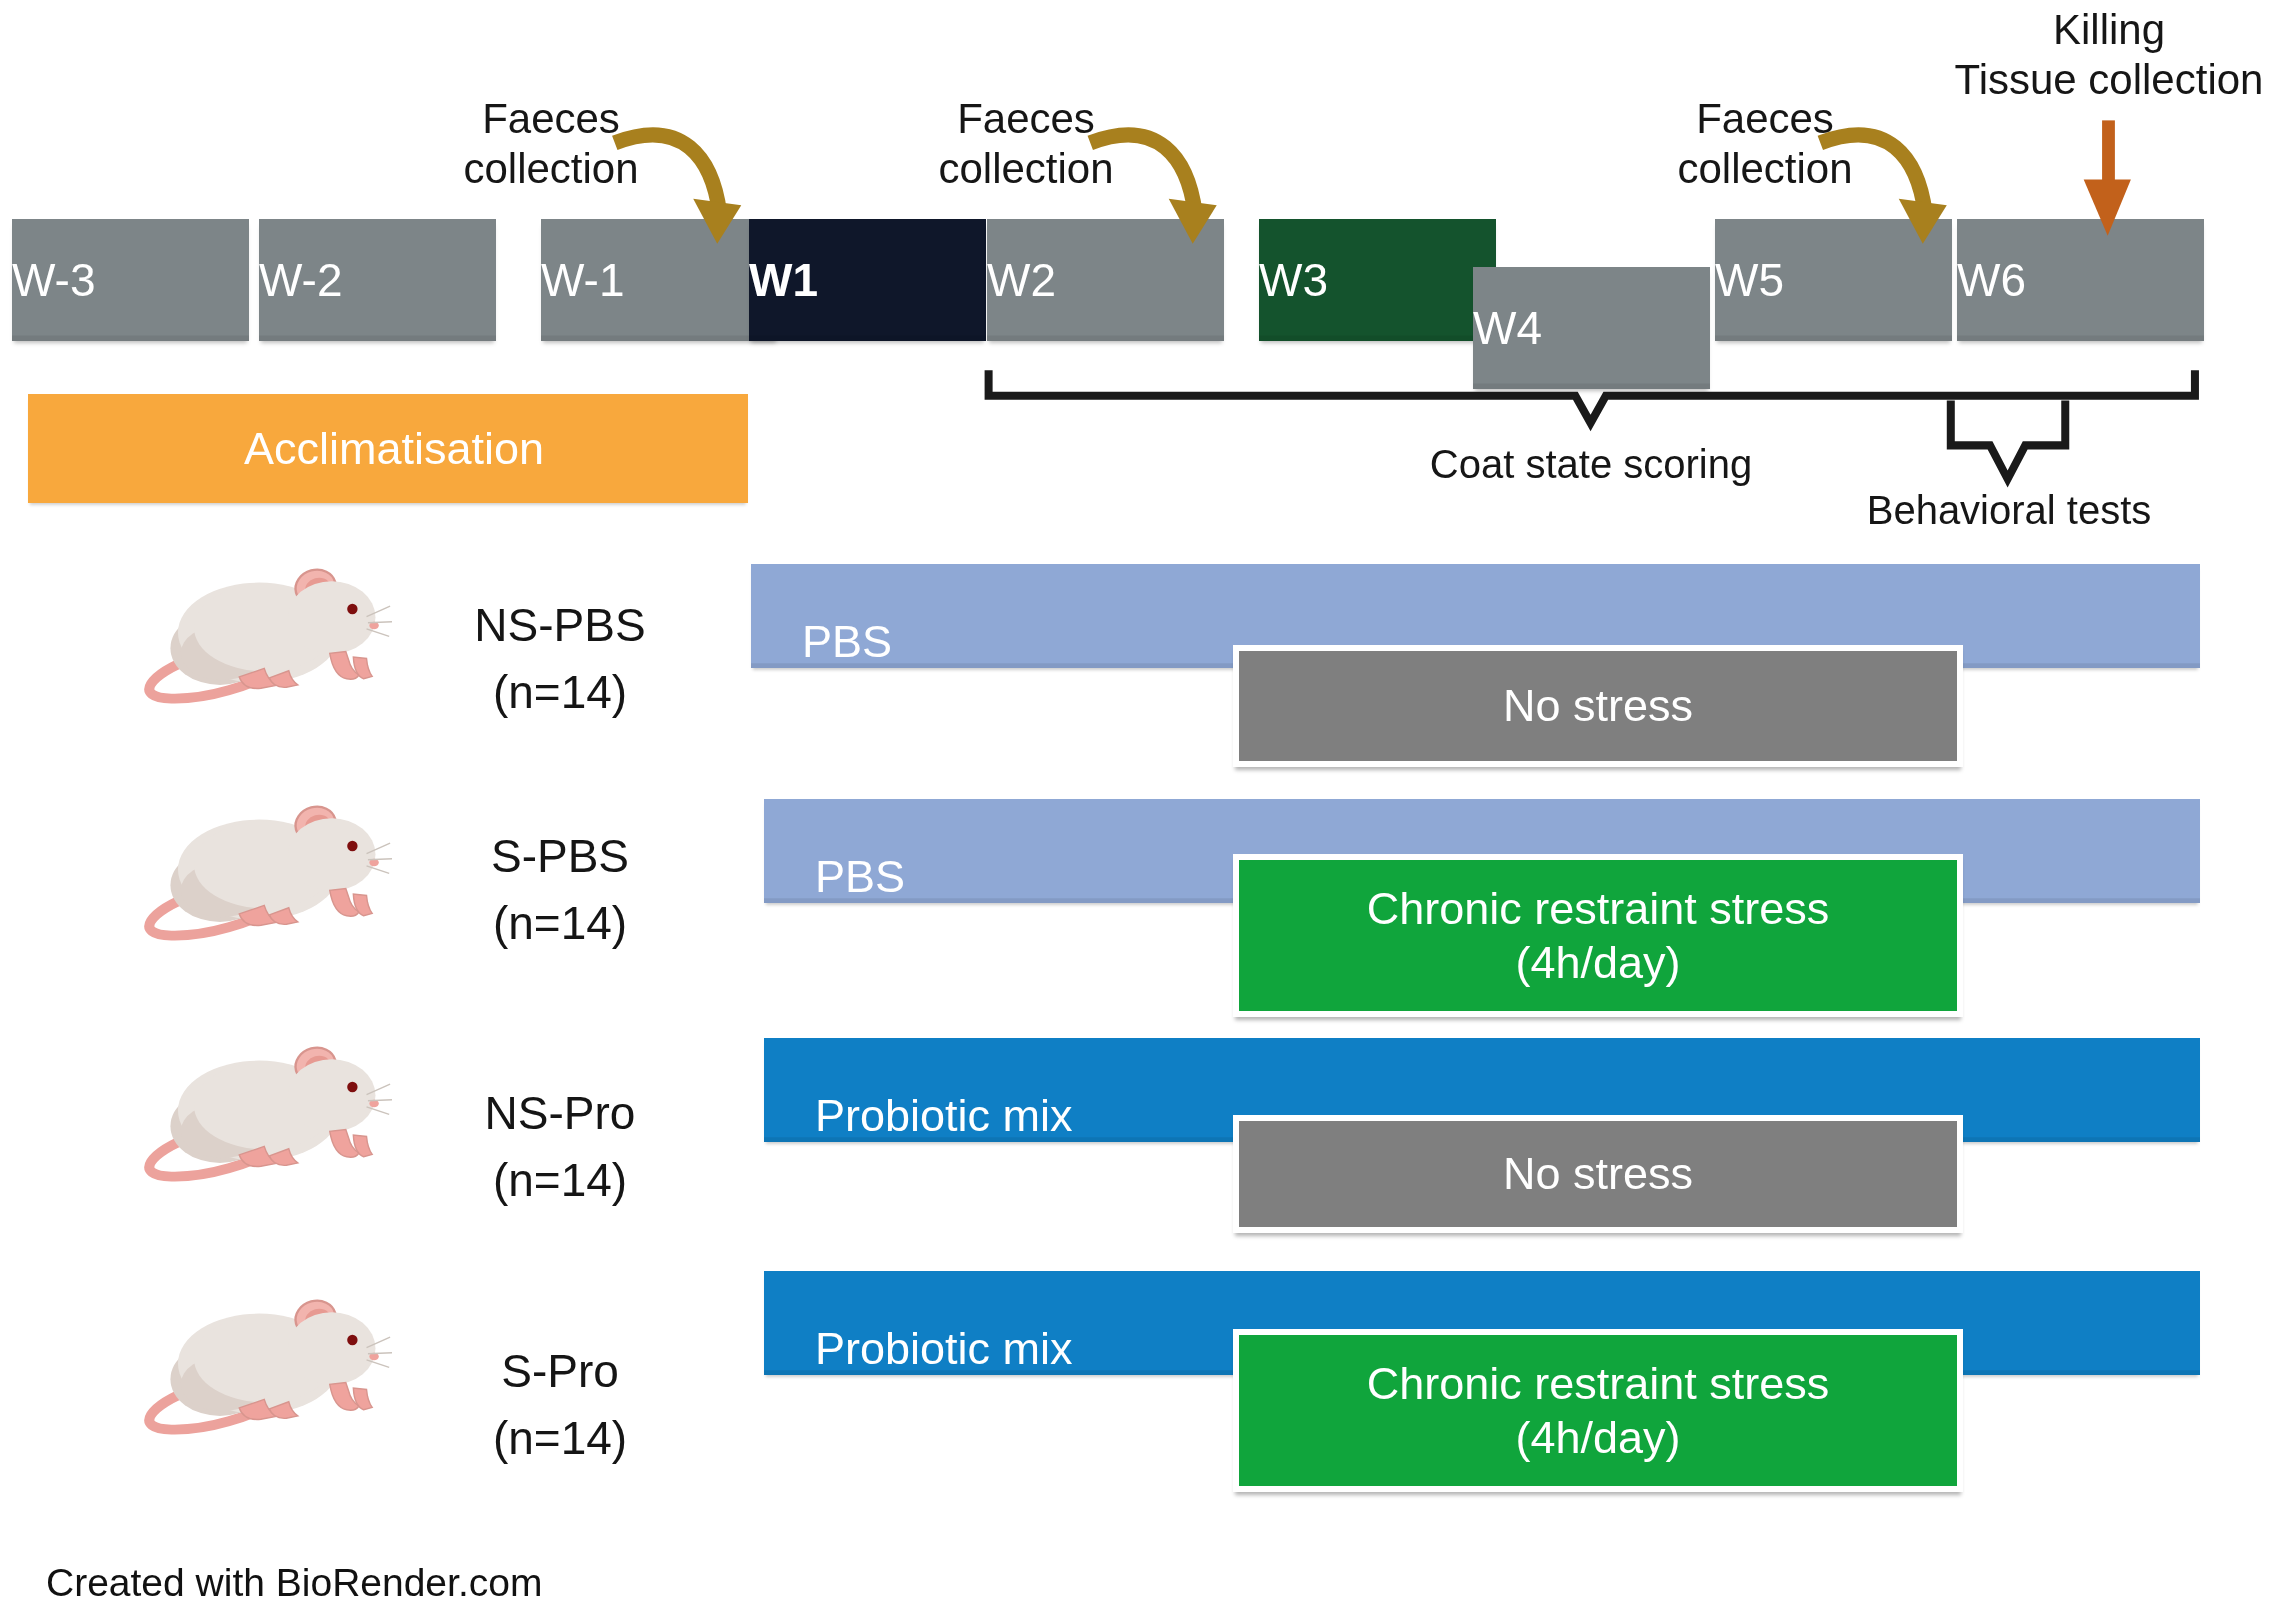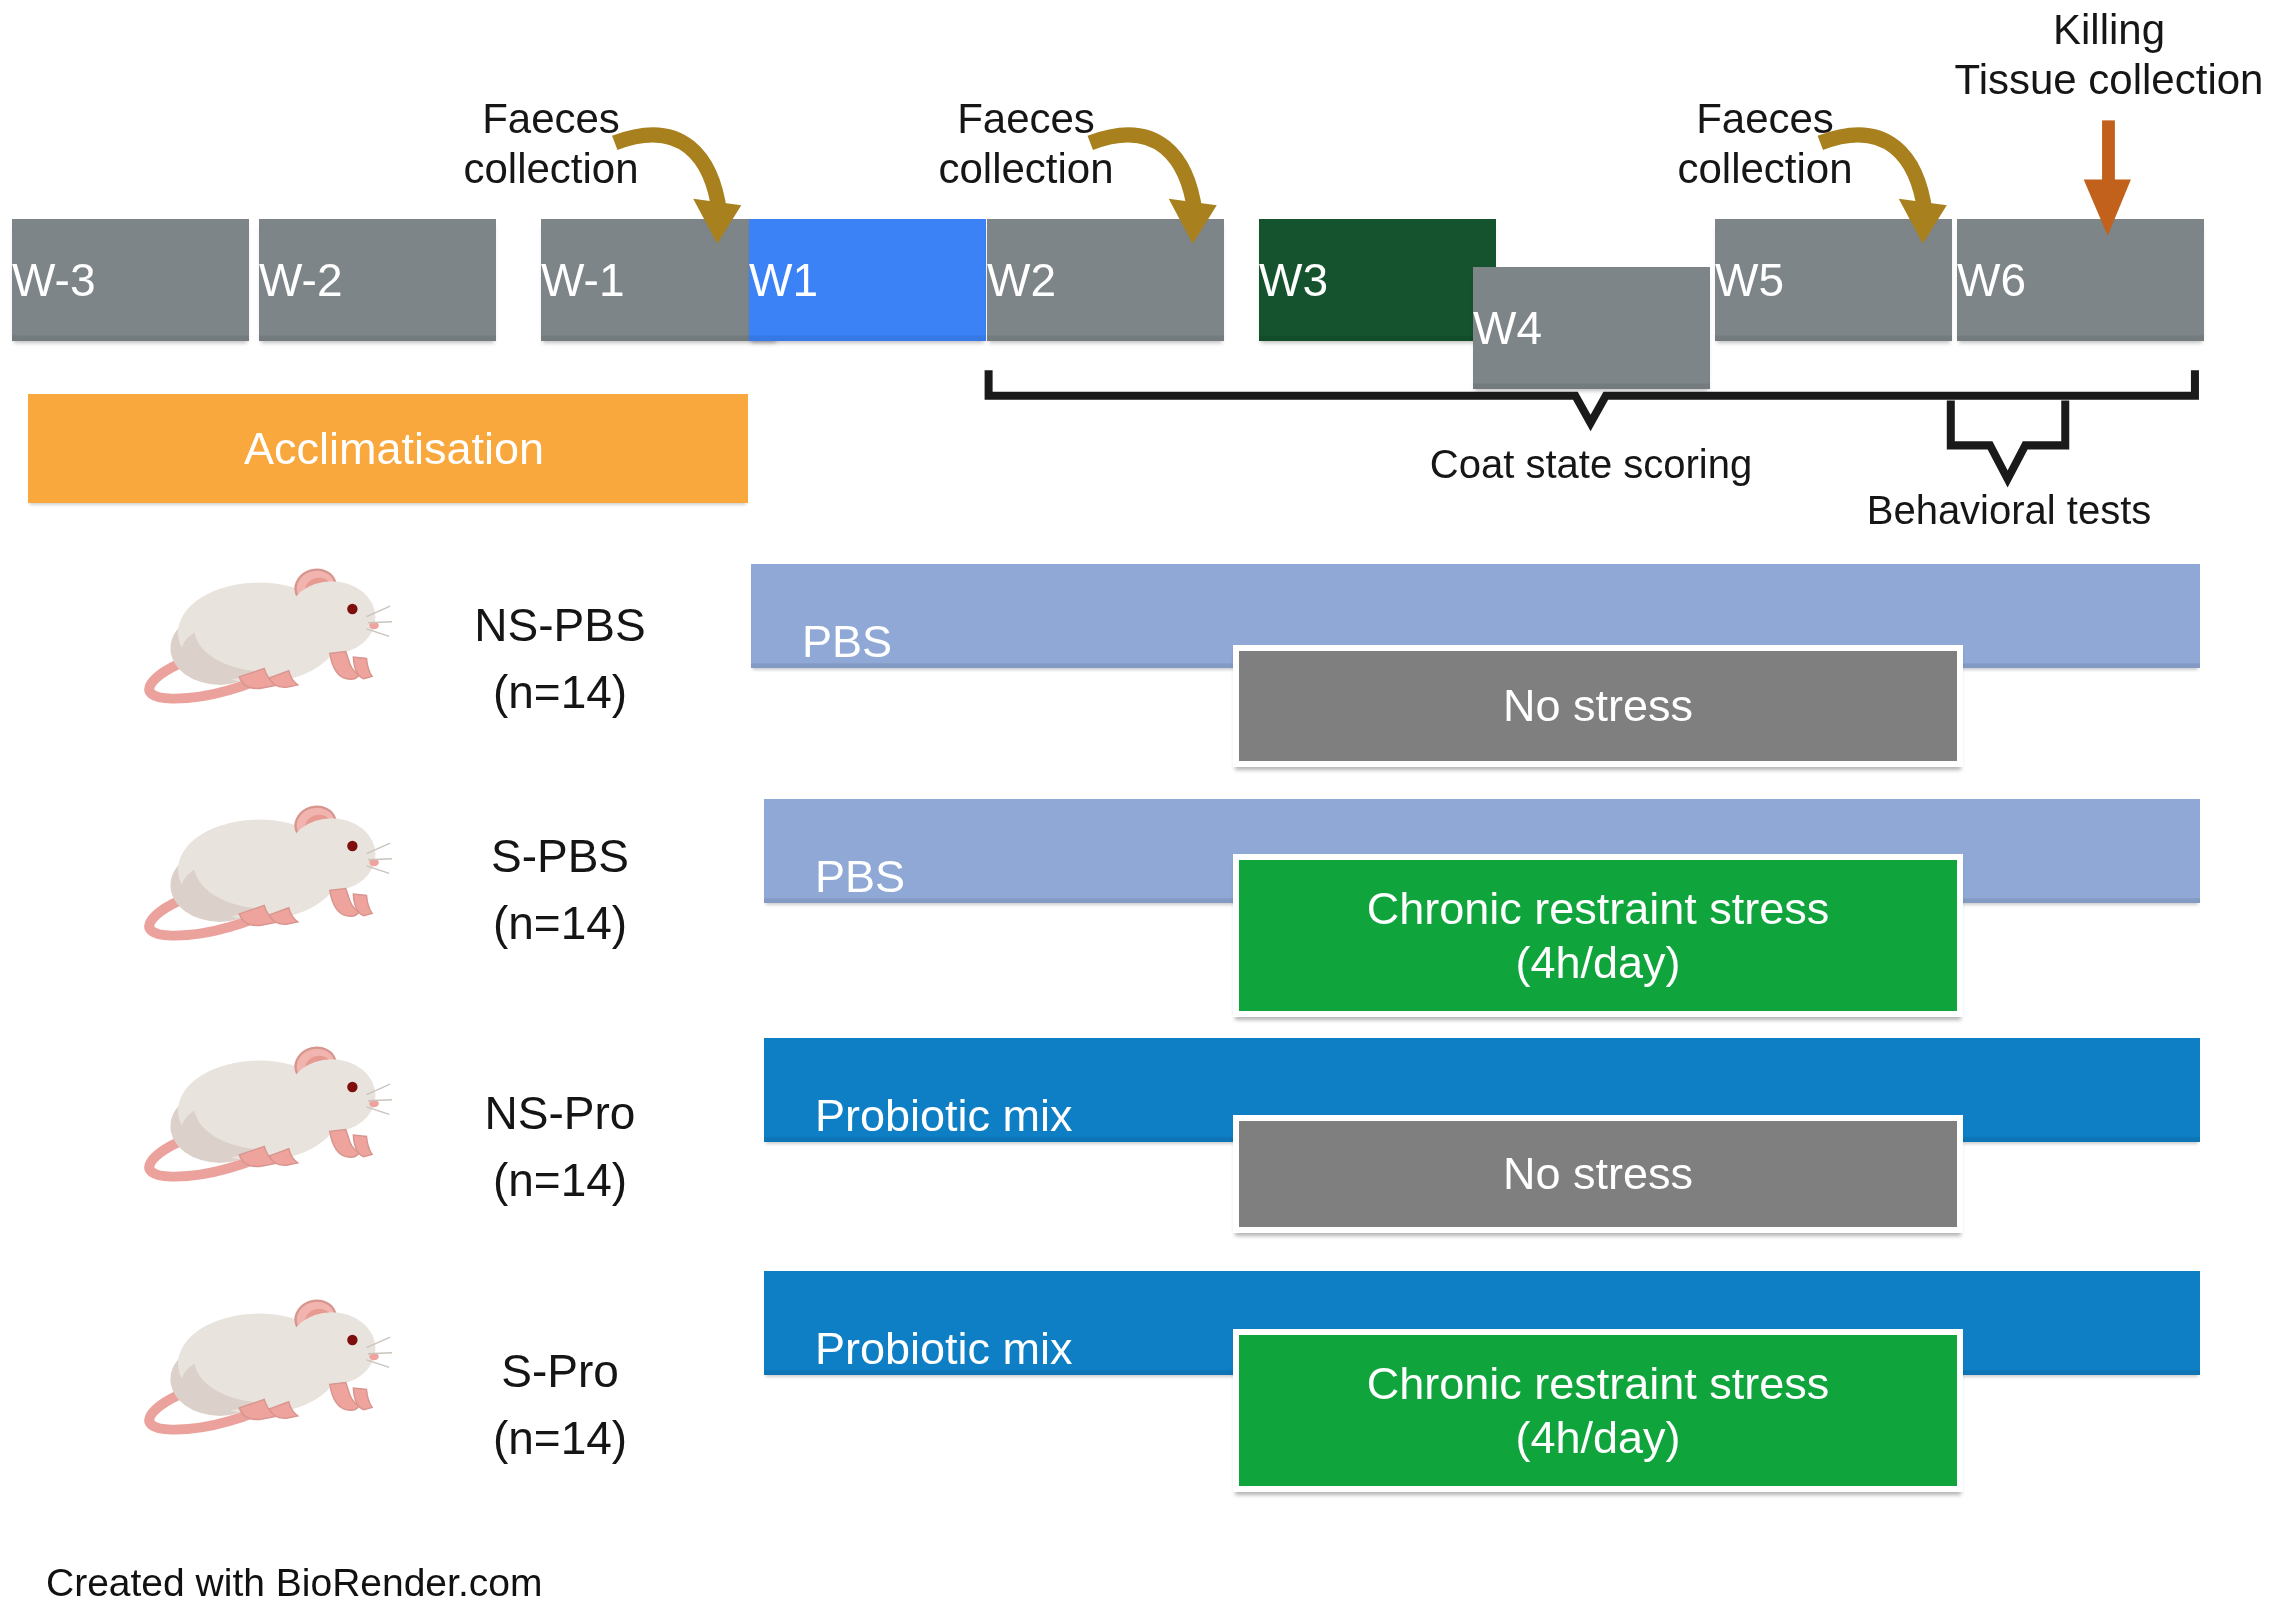--- a/index.html
+++ b/index.html
@@ -90,21 +90,21 @@
   <div>
     <div class="wk wk1" style="background-color: rgb(125, 133, 136);">
         <span>W-3</span>
       </div>
     <div class="wk wk2" style="background-color: rgb(125, 133, 136);">
         <span>W-2</span>
       </div>
     <div class="wk wk3" style="background-color: rgb(125, 133, 136); margin-left: 36px;">
         <span>W-1</span>
       </div>
-    <div class="wk wk4" style="background-color: #3b82f6;">
+    <div class="wk wk4" style="background-color: #0f172a; font-weight: bold;">
         <span>W1</span>
       </div>
     <div class="wk wk5" style="background-color: rgb(125, 133, 136);">
         <span>W2</span>
       </div>
     <div class="wk wk6" style="background-color: #14532d; margin-left: 28px;">
         <span>W3</span>
       </div>
     <div class="wk wk7" style="background-color: rgb(125, 133, 136);">
         <span>W4</span>

